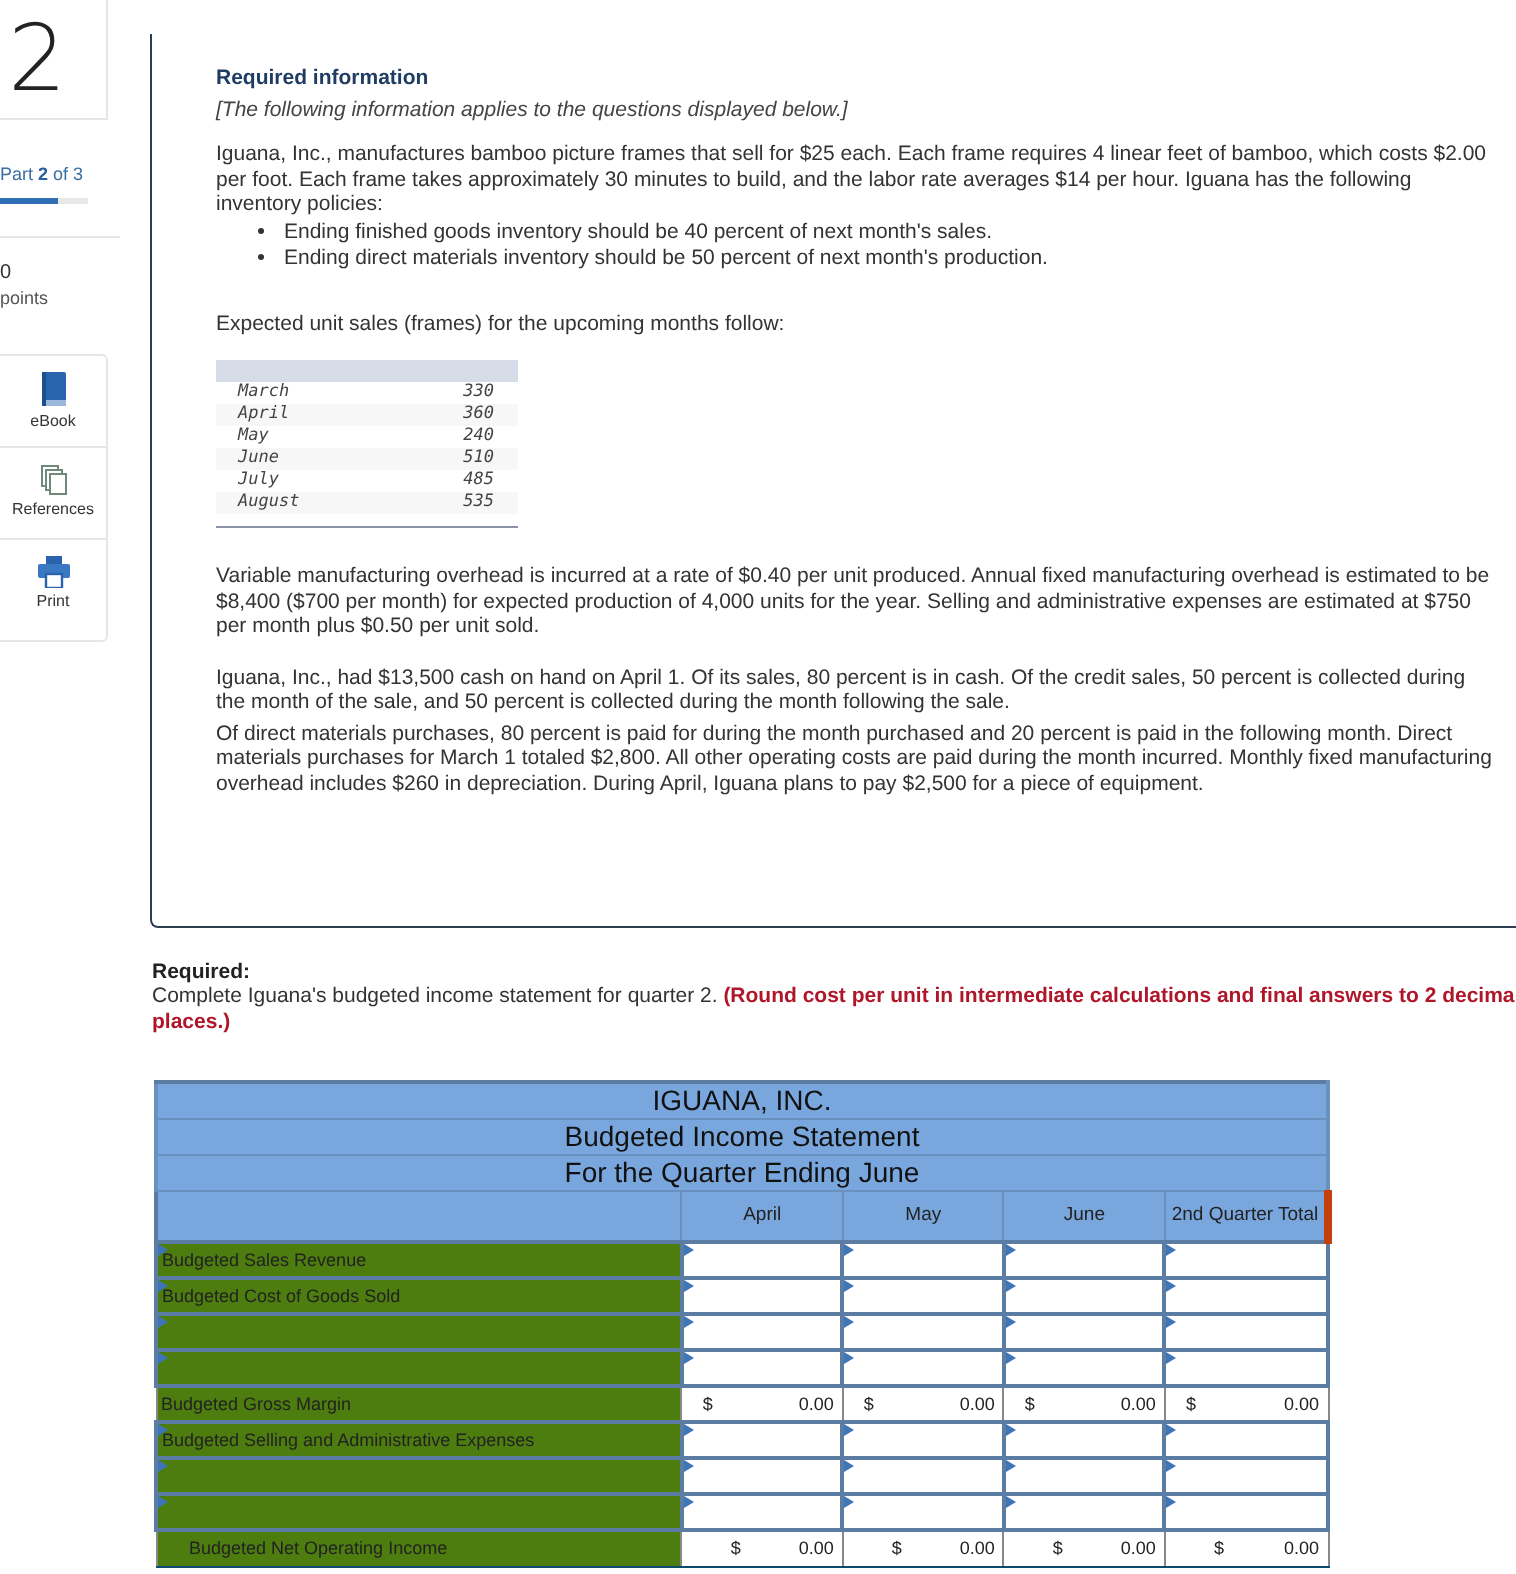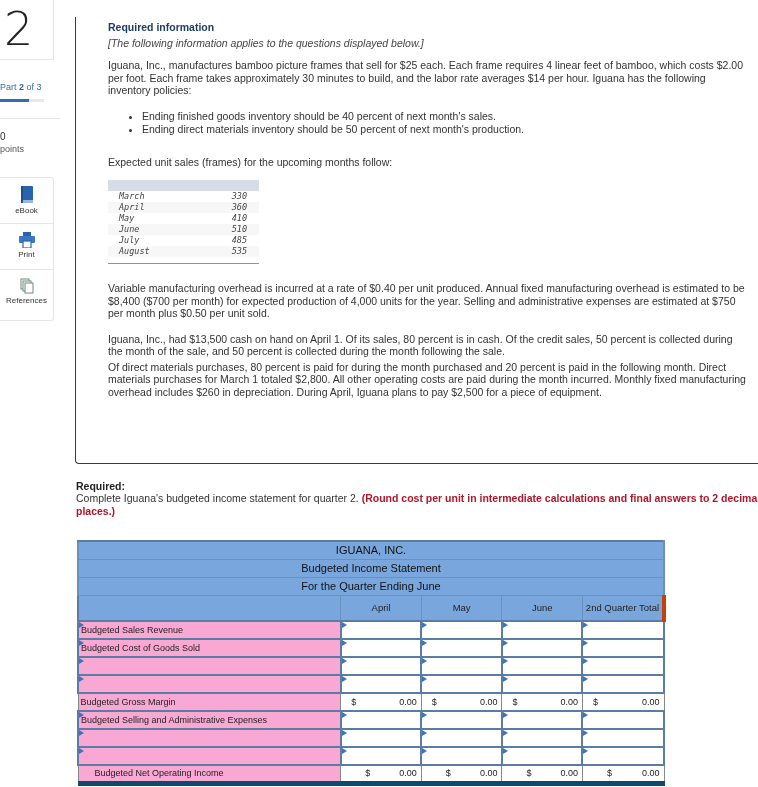--- a/index.html
+++ b/index.html
@@ -18,25 +18,25 @@
   .points-lbl { position: absolute; left: 0; top: 144px; font-size: 9px; color: #555; }
   .tools { position: absolute; left: 0; top: 177px; width: 54px; border: 1px solid #e6e6e6; border-left: none; border-radius: 0 3px 3px 0; }
   .tool { height: 46px; border-bottom: 1px solid #e6e6e6; text-align: center; padding-top: 8px; }
   .tool:last-child { border-bottom: none; height: 50px; }
   .tool .lbl { display: block; font-size: 8px; color: #333; margin-top: 2px; }
   .tool svg { display: block; margin: 0 auto; }
 
   
   .info { position: absolute; left: 75px; top: 17px; width: 700px; height: 447px; border-left: 1px solid #2c3e50; border-bottom: 1px solid #2c3e50; border-radius: 0 0 0 4px; }
   .info-inner { position: absolute; left: 32px; top: 0; width: 640px; }
-  .req-info { font-size: 10.5px; font-weight: bold; color: #1f3d63; margin-top: 4px; }
+  .req-info { font-size: 10.5px; font-weight: bold; color: #1f3d63; margin-top: 16px; }
   .italic { font-style: italic; font-size: 10.5px; color: #444; margin-top: 4px; }
   .para { font-size: 10.5px; line-height: 12.5px; color: #333; }
   .p1 { margin-top: 10px; }
-  ul.pol { margin-top: 13px; margin-left: 34px; font-size: 10.5px; line-height: 13px; list-style: disc; }
+  ul.pol { margin-top: 1px; margin-left: 34px; font-size: 10.5px; line-height: 13px; list-style: disc; }
   .p-exp { margin-top: 20px; }
   .sales-table { margin-top: 12px; width: 151px; border-collapse: collapse; font-family: "DejaVu Sans Mono", monospace; font-size: 8.5px; color: #444; }
   .sales-table .hdr td { background: #d7dde8; height: 11px; }
   .sales-table td { height: 11px; line-height: 11px; font-style: italic; }
   .sales-table td.m { padding-left: 11px; }
   .sales-table td.v { text-align: right; padding-right: 12px; }
   .sales-table tr.alt td { background: #f7f7f7; }
   .sales-table .ftr td { background: #8a94a6; height: 4px; border-top: 6px solid #fff; }
   .p-var { margin-top: 18px; }
   .p-cash { margin-top: 13px; }
@@ -44,36 +44,36 @@
 
   
   .required { position: absolute; left: 76px; top: 480px; width: 690px; }
   .required .h { font-size: 10.5px; font-weight: bold; color: #222; }
   .required .t { font-size: 10.5px; line-height: 13px; color: #333; }
   .required .red { color: #b0162a; font-weight: bold; }
 
   
   .stmt { position: absolute; left: 77px; top: 540px; width: 589px; border-collapse: collapse; font-family: "Liberation Sans", sans-serif; font-size: 9px; color: #222; }
   .stmt td { border: 2px solid #5b7da3; }
-  .stmt .title td { background: #79a7dd; text-align: center; height: 18px; font-size: 11px; color: #111; border-width: 1px 2px; border-color: #6a90bf; }
+  .stmt .title td { background: #79a7dd; text-align: center; height: 18px; font-size: 14px; color: #111; border-width: 1px 2px; border-color: #6a90bf; }
   .stmt .title.first td { border-top: 2px solid #5b7da3; }
   .stmt .colhdr td { background: #79a7dd; text-align: center; font-size: 9.5px; height: 26px; border-color: #6a90bf; border-width: 1px; }
   .stmt .colhdr td.lbl { border-left: 2px solid #5b7da3; }
   .stmt .colhdr td.last { border-right: 4px solid #c2410c; }
   .stmt .colhdr td { border-bottom: 2px solid #5b7da3; }
-  .stmt td.rl { width: 265px; padding-left: 2px; height: 18px; background: #f9a8d4; position: relative; }
+  .stmt td.rl { width: 265px; padding-left: 2px; height: 18px; background: #4d7c0f; position: relative; }
   .stmt td.c { width: 81px; height: 18px; background: #fff; position: relative; }
   .stmt td.c.last { width: 82px; }
   .tri { position: absolute; left: 0; top: 0; width: 0; height: 0; border-top: 3px solid transparent; border-bottom: 3px solid transparent; border-left: 5px solid #3e74b8; }
   .stmt tr.total td { border: 1px solid #888; border-top: 2px solid #5b7da3; height: 18px; }
   .stmt tr.total td.rl { border-left: 1px solid #888; }
   .stmt tr.total td.c { padding: 0 2px; }
   .cur { float: left; padding-left: 8px; }
   .amt { float: right; padding-right: 2px; }
-  .stmt tr.total.netinc td { border-bottom: 5px solid #0c4a6e; padding-left: 16px; }
+  .stmt tr.total.netinc td { border-bottom: 1px solid #0c4a6e; padding-left: 16px; }
 </style>
 </head>
 <body>
 
 <div class="qnum">
   <span>2</span>
 </div>
 <div class="part">
   <span>Part </span><b>2</b><span> of 3</span>
 </div>
@@ -87,34 +87,34 @@
 <div class="tools">
   <div class="tool">
     <svg width="14" height="18" viewBox="0 0 14 18">
       <rect x="1" y="0" width="12" height="15" rx="1" fill="#2a63ad"></rect>
       <rect x="1" y="14" width="12" height="3" fill="#9ab8dc"></rect>
       <rect x="1" y="0" width="2" height="17" fill="#1d4f8f"></rect>
     </svg>
     <span class="lbl">eBook</span>
   </div>
   <div class="tool">
+    <svg width="14" height="16" viewBox="0 0 14 16">
+      <rect x="1" y="1" width="8" height="10" fill="#fff" stroke="#6f8a7a" stroke-width="1"></rect>
+      <rect x="3" y="3" width="8" height="10" fill="#fff" stroke="#6f8a7a" stroke-width="1"></rect>
+      <rect x="5" y="5" width="8" height="10" fill="#fff" stroke="#6f8a7a" stroke-width="1"></rect>
+    </svg>
+    <span class="lbl">References</span>
+  </div>
+  <div class="tool">
     <svg width="16" height="16" viewBox="0 0 16 16">
       <rect x="4" y="0" width="8" height="4" fill="#2a63ad"></rect>
       <rect x="0" y="4" width="16" height="7" rx="1" fill="#3b78c4"></rect>
       <rect x="4" y="9" width="8" height="7" fill="#fff" stroke="#2a63ad" stroke-width="1.2"></rect>
     </svg>
     <span class="lbl">Print</span>
-  </div>
-  <div class="tool">
-    <svg width="14" height="16" viewBox="0 0 14 16">
-      <rect x="1" y="1" width="8" height="10" fill="#fff" stroke="#6f8a7a" stroke-width="1"></rect>
-      <rect x="3" y="3" width="8" height="10" fill="#fff" stroke="#6f8a7a" stroke-width="1"></rect>
-      <rect x="5" y="5" width="8" height="10" fill="#fff" stroke="#6f8a7a" stroke-width="1"></rect>
-    </svg>
-    <span class="lbl">References</span>
   </div>
 </div>
 
 <div class="info">
   <div class="info-inner">
     <div class="req-info">Required information</div>
     <div class="italic">[The following information applies to the questions displayed below.]</div>
     <div class="para p1">Iguana, Inc., manufactures bamboo picture frames that sell for $25 each. Each frame requires 4 linear feet of bamboo, which costs $2.00 per foot. Each frame takes approximately 30 minutes to build, and the labor rate averages $14 per hour. Iguana has the following inventory policies:</div>
     <ul class="pol">
       <li>Ending finished goods inventory should be 40 percent of next month's sales.</li>
@@ -129,21 +129,21 @@
       <tr>
             <td class="m">March</td>
             <td class="v">330</td>
           </tr>
       <tr class="alt">
             <td class="m">April</td>
             <td class="v">360</td>
           </tr>
       <tr>
             <td class="m">May</td>
-            <td class="v">410</td>
+            <td class="v">240</td>
           </tr>
       <tr class="alt">
             <td class="m">June</td>
             <td class="v">510</td>
           </tr>
       <tr>
             <td class="m">July</td>
             <td class="v">485</td>
           </tr>
       <tr class="alt">

